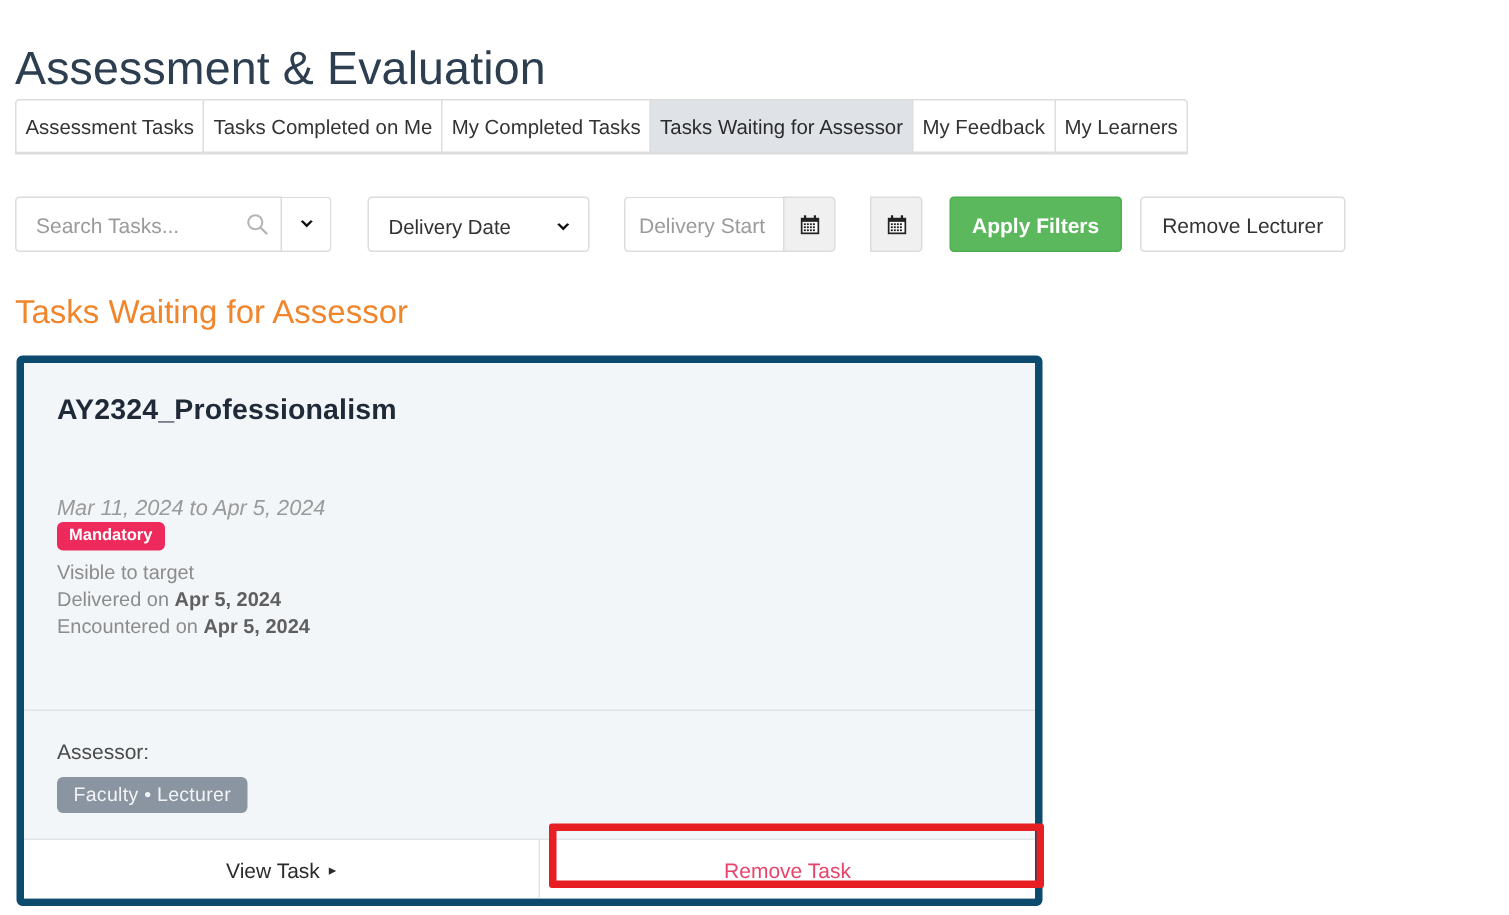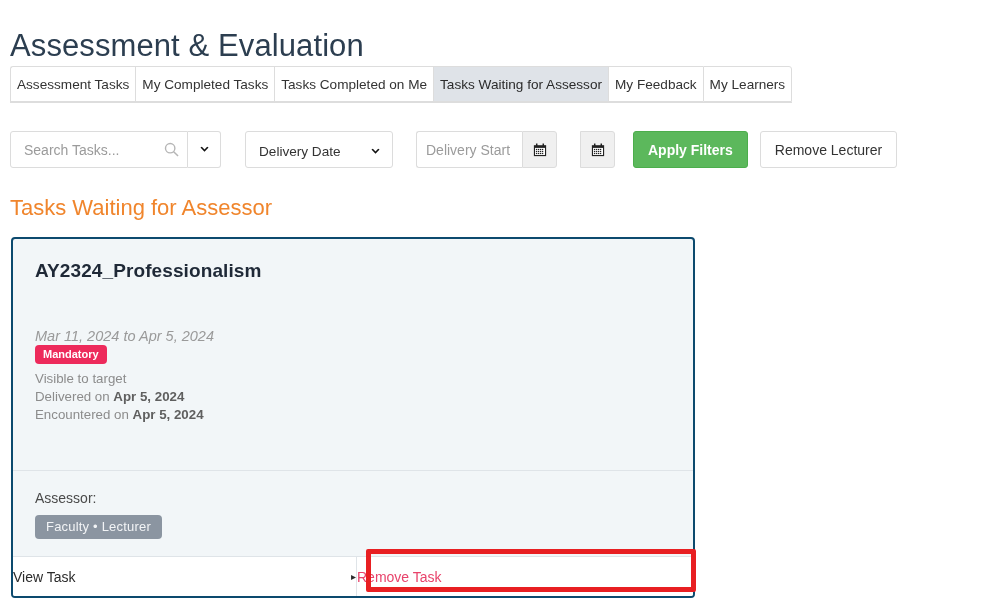--- a/index.html
+++ b/index.html
@@ -193,21 +193,21 @@
     white-space: nowrap;
   }
 
   
   .card {
     position: absolute;
     left: 11px;
     top: 237px;
     width: 684px;
     background: #f2f6f8;
-    border: 2px solid #0c4a6e;
+    border: 5px solid #0c4a6e;
     border-radius: 4px;
     overflow: hidden;
   }
   .card-body { padding: 21px 22px 0 22px; height: 231px; }
   .card-title {
     font-size: 19px;
     font-weight: 700;
     color: #1f2937;
     margin: 0 0 46px 0;
     letter-spacing: 0.1px;
@@ -252,21 +252,21 @@
 
   .card-footer {
     display: flex;
     background: #ffffff;
     border-top: 1px solid #dfe4e8;
     height: 40px;
   }
   .footer-btn {
     display: flex;
     align-items: center;
-    justify-content: space-between;
+    justify-content: center;
     font-size: 14px;
     cursor: pointer;
     height: 39px;
   }
   .footer-view {
     width: 344px;
     color: #2b2b2b;
     border-right: 1px solid #dfe4e8;
   }
   .footer-view .arrow { margin-left: 6px; font-size: 10px; }
@@ -286,22 +286,22 @@
 </style>
 </head>
 <body>
 
 <div class="page">
 
   <h1 class="page-title">Assessment &amp; Evaluation</h1>
 
   <div class="tab-bar">
     <div class="tab">Assessment Tasks</div>
+    <div class="tab">Tasks Completed on Me</div>
     <div class="tab">My Completed Tasks</div>
-    <div class="tab">Tasks Completed on Me</div>
     <div class="tab active">Tasks Waiting for Assessor</div>
     <div class="tab">My Feedback</div>
     <div class="tab">My Learners</div>
   </div>
 
   <div class="filter-bar">
 
     <div class="input-group">
       <div class="search-wrap">
         <input class="search-input" type="text" placeholder="Search Tasks..." style="">

